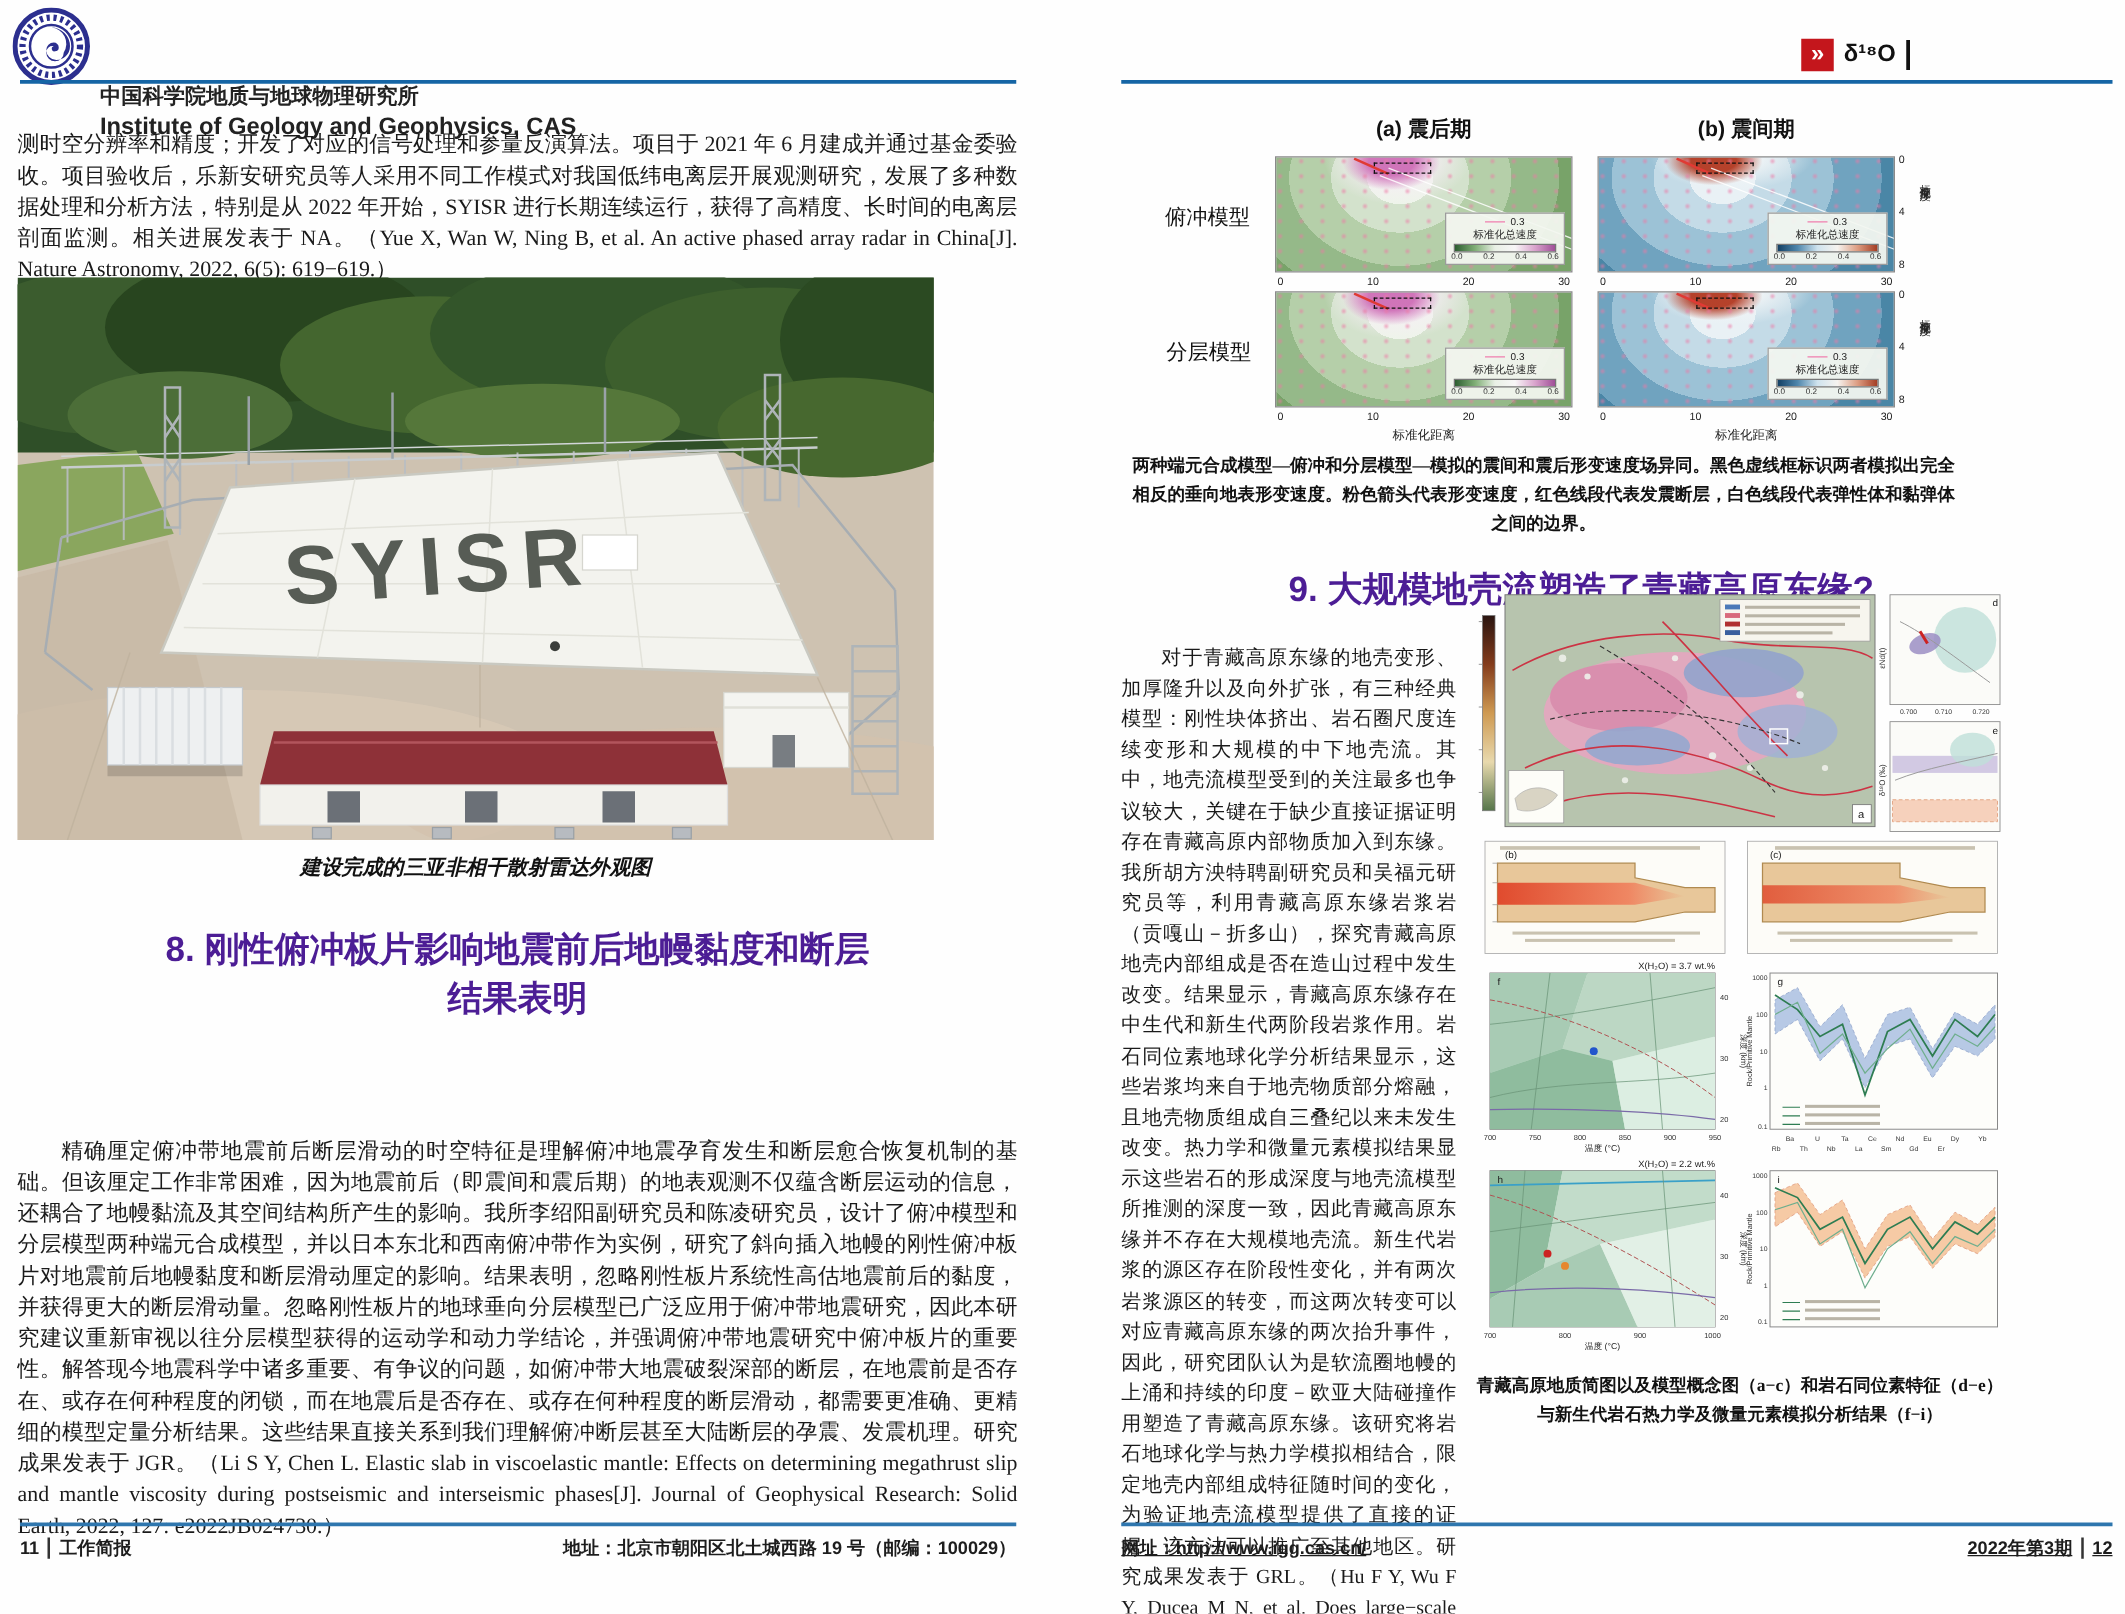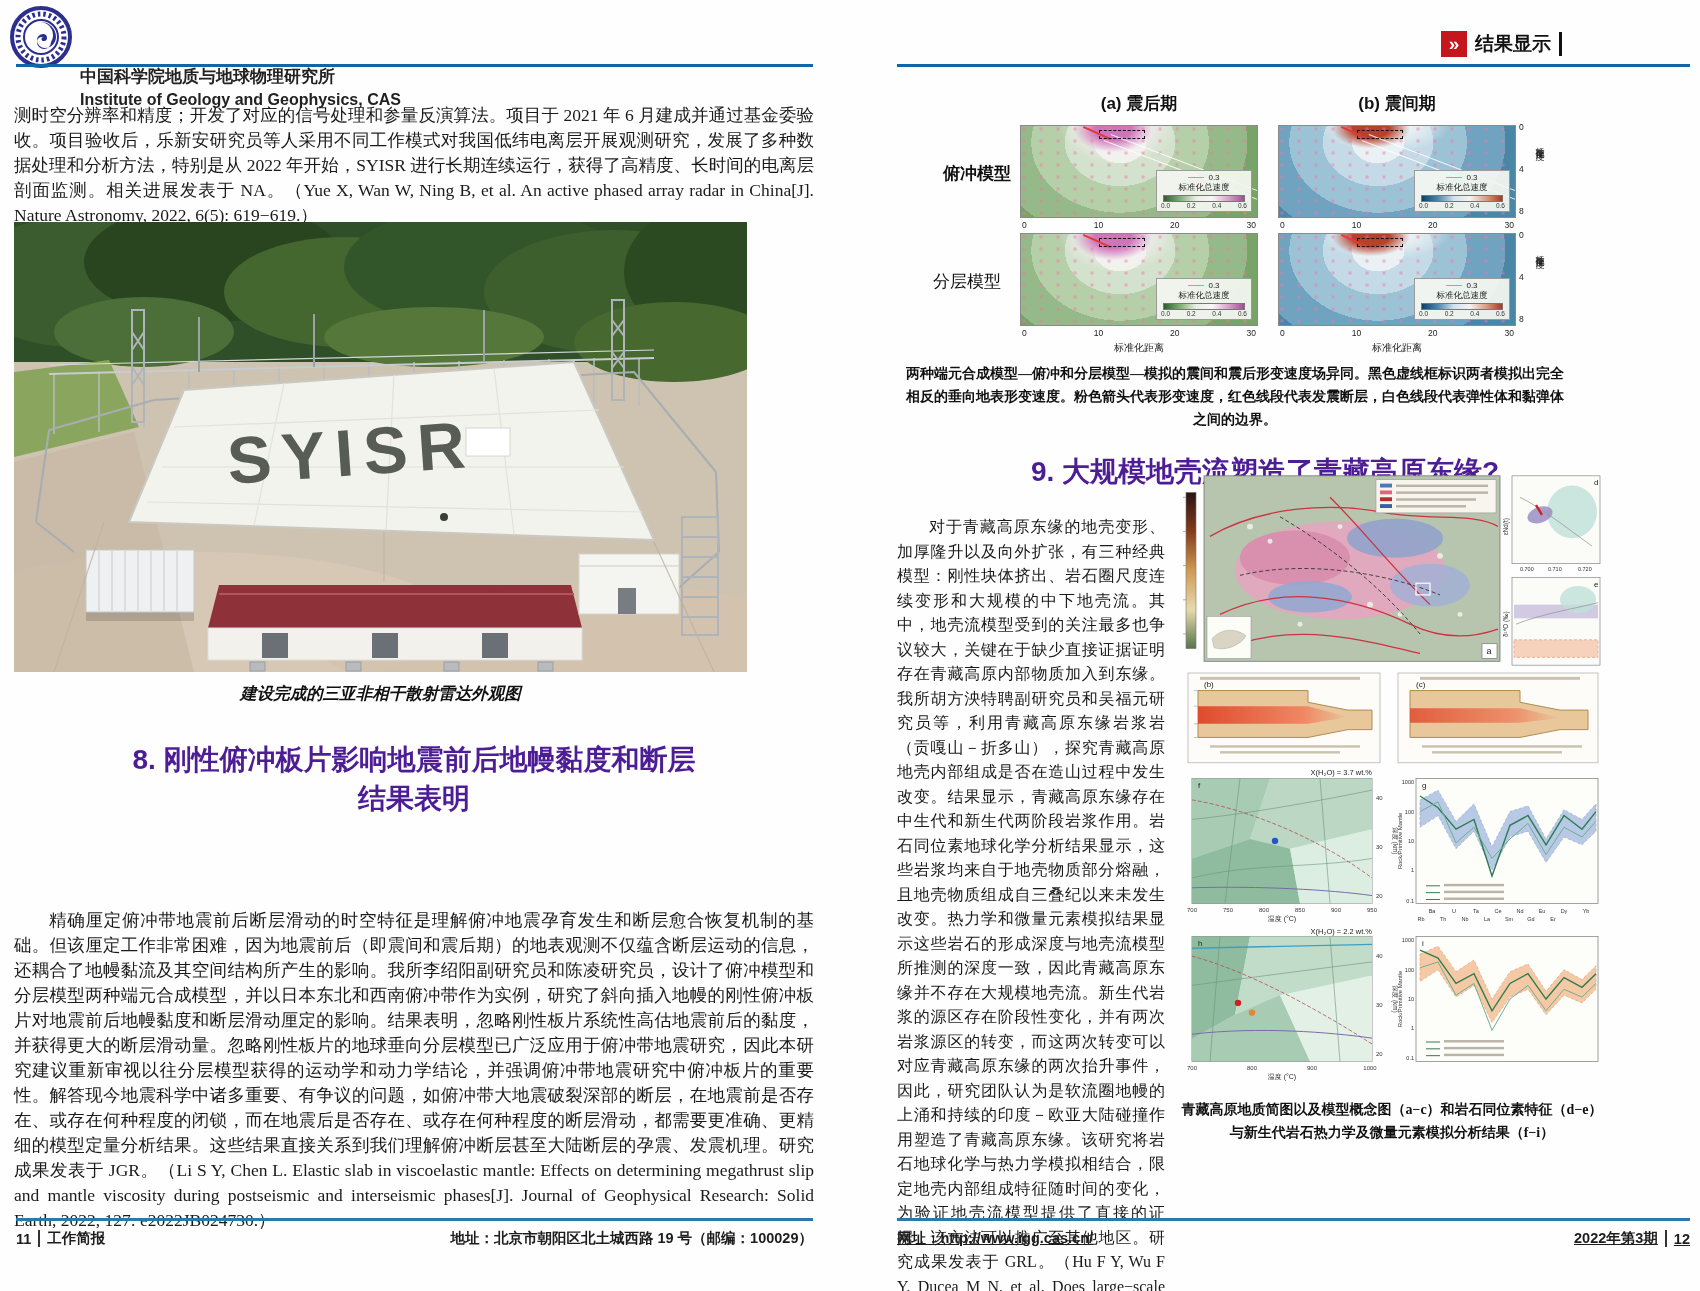--- a/index.html
+++ b/index.html
@@ -5,21 +5,21 @@
   * { margin:0; padding:0; box-sizing:border-box; }
   html,body { background:#ffffff; }
   #canvas {
     position:relative; width:1700px; height:1291px; background:#fefefe;
     font-family:"Liberation Serif","DejaVu Serif",serif; color:#1a1a1a; overflow:hidden;
   }
   .abs { position:absolute; }
 
   
   .inst-cn { font-family:"Liberation Sans","DejaVu Sans",sans-serif; font-weight:bold; font-size:17px; color:#222;margin-top:48px; }
-  .inst-en { font-family:"Liberation Sans","DejaVu Sans",sans-serif; font-weight:bold; font-size:16px; color:#222; margin-top:3px; }
+  .inst-en { font-family:"Liberation Sans","DejaVu Sans",sans-serif; font-weight:bold; font-size:19px; color:#222; margin-top:3px; }
   .rule { background:#1565a5; height:3px; }
   .tag-box { width:26px; height:26px; background:#c4161c; color:#fff; font-family:"Liberation Sans",sans-serif;
              font-weight:bold; font-size:19px; line-height:25px; text-align:center; }
   .tag-text { font-family:"Liberation Sans","DejaVu Sans",sans-serif; font-weight:bold; font-size:19px; color:#111; }
   .tag-sep { width:3px; height:24px; background:#111; }
 
   
   .para { text-align:justify; font-size:17.5px; line-height:25px; }
   .indent { text-indent:2em; }
   .caption-kai { font-weight:bold; font-style:italic; font-size:16.5px; text-align:center; color:#111; }
@@ -86,21 +86,21 @@
       <circle cx="31" cy="31" r="17" fill="#ffffff" stroke="#2c2f8f" stroke-width="2"></circle>
       <path d="M31,16 a15,15 0 0 1 15,15 a11,11 0 0 1 -11,11 a8,8 0 0 1 -8,-8 a6,6 0 0 1 6,-6 a4,4 0 0 1 4,4 a3,3 0 0 1 -3,3 a2,2 0 1 1 -1,-4 a5,5 0 0 0 -6,5 a7,7 0 0 0 14,0 a13,13 0 0 0 -10,-20 z" fill="#2c2f8f"></path>
     </svg>
   </div>
   <div class="abs" style="left:80px; top:17px;">
     <div class="inst-cn">中国科学院地质与地球物理研究所</div>
     <div class="inst-en">Institute of Geology and Geophysics, CAS</div>
   </div>
   <div class="abs" style="left:1441px; top:31px; display:flex; align-items:center; gap:8px;">
     <div class="tag-box">»</div>
-    <div class="tag-text">结果显示</div>
+    <div class="tag-text">δ¹⁸O</div>
     <div class="tag-sep"></div>
   </div>
   <div class="abs rule" style="left:16px; top:64px; width:797px;"></div>
   <div class="abs rule" style="left:897px; top:64px; width:793px;"></div>
 
   <div class="abs para" style="left:14px; top:103px; width:800px;">测时空分辨率和精度；开发了对应的信号处理和参量反演算法。项目于 2021 年 6 月建成并通过基金委验收。项目验收后，乐新安研究员等人采用不同工作模式对我国低纬电离层开展观测研究，发展了多种数据处理和分析方法，特别是从 2022 年开始，SYISR 进行长期连续运行，获得了高精度、长时间的电离层剖面监测。相关进展发表于 NA。（Yue X, Wan W, Ning B, et al. An active phased array radar in China[J]. Nature Astronomy, 2022, 6(5): 619−619.）</div>
 
   <div class="abs" style="left:14px; top:222px; width:733px; height:450px;">
     <svg width="733" height="450" viewBox="0 0 733 450">
 
@@ -200,21 +200,21 @@
       <span>11</span>
       <span class="fbar"></span>
       <span>工作简报</span>
     </div>
     <div>地址：北京市朝阳区北土城西路 19 号（邮编：100029）</div>
   </div>
 
   <div class="fig1" style="left:905px; top:92px; width:660px; height:268px;">
     <div class="coltitle" style="left:115px; top:0;">(a) 震后期</div>
     <div class="coltitle" style="left:373px; top:0;">(b) 震间期</div>
-    <div class="rowlabel" style="left:38px; top:70px;font-weight:bold;">俯冲模型</div>
+    <div class="rowlabel" style="left:27px; top:70px;">俯冲模型</div>
     <div class="rowlabel" style="left:28px; top:178px;">分层模型</div>
 
     <div class="cpanel green" style="left:115px; top:33px;">
       <div class="dots"></div>
       <div class="wline wl1"></div>
       <div class="wline wl2"></div>
       <div class="redseg"></div>
       <div class="dashbox"></div>
       <div class="clegend">
         <div class="lrow">

